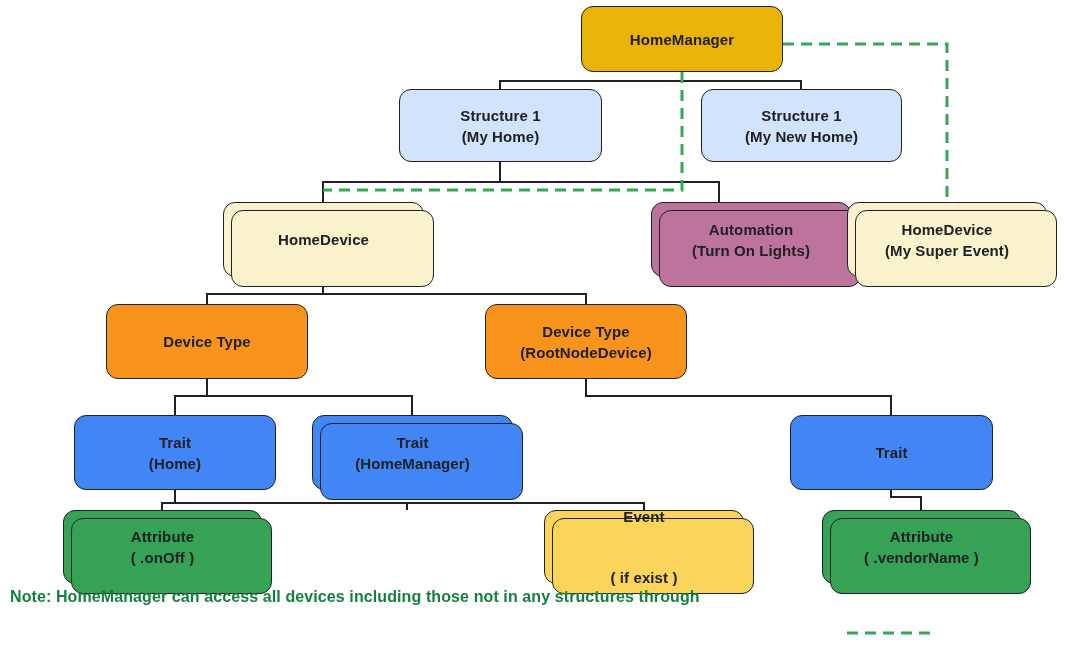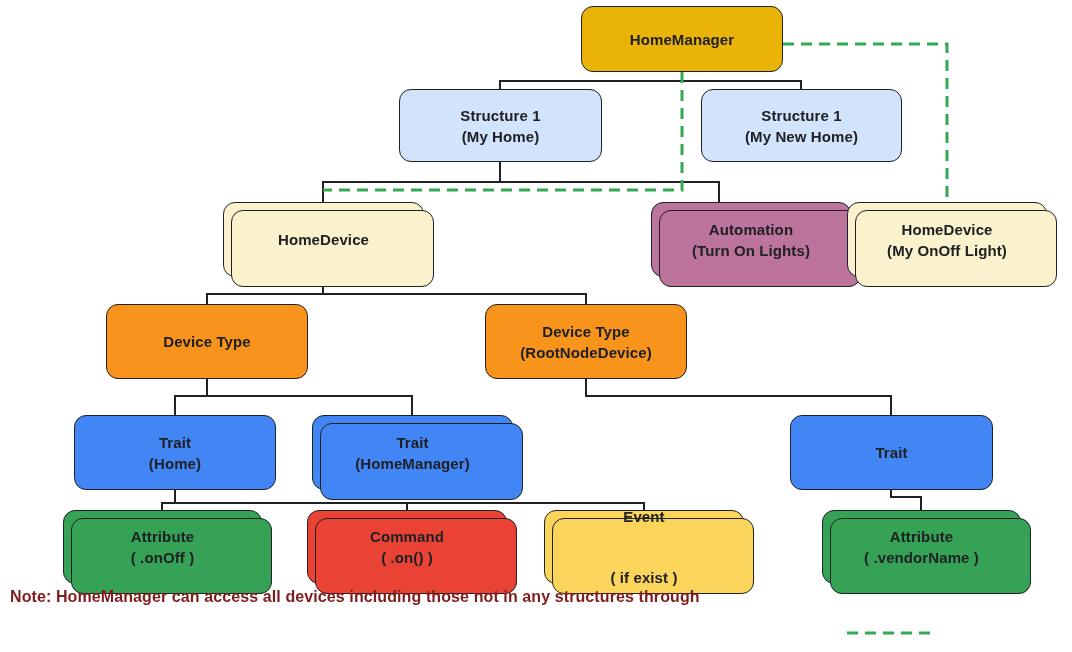--- a/index.html
+++ b/index.html
@@ -45,21 +45,21 @@
     z-index: -1;
   }
   .node .subtitle { }
   .note {
     position: absolute;
     left: 10px;
     top: 588px;
     z-index: 2;
     font-size: 16px;
     font-weight: bold;
-    color: #7f1d1d;
+    color: #15803d;
     letter-spacing: 0.1px;
     white-space: nowrap;
   }
 </style>
 </head>
 <body>
 
 <div class="stage">
   <svg class="edge-layer" viewBox="0 0 1072 652" xmlns="http://www.w3.org/2000/svg">
       <polyline points="682,72 682,81" fill="none" stroke="#202124" stroke-width="2"></polyline>
@@ -95,21 +95,21 @@
     </div>
     <div class="node stacked" style="left: 223px; top: 202px; width: 201px; height: 75px; background: rgb(250, 241, 205);">
       <span class="title">HomeDevice</span>
     </div>
     <div class="node stacked" style="left: 619px; top: 202px; width: 200px; height: 75px; background: rgb(188, 116, 156); margin-left: 32px;">
       <span class="title">Automation</span>
       <span class="subtitle">(Turn On Lights)</span>
     </div>
     <div class="node stacked" style="left: 847px; top: 202px; width: 200px; height: 75px; background: rgb(250, 241, 205);">
       <span class="title">HomeDevice</span>
-      <span class="subtitle">(My OnOff Light)</span>
+      <span class="subtitle">(My Super Event)</span>
     </div>
     <div class="node" style="left: 106px; top: 304px; width: 202px; height: 75px; background: rgb(248, 148, 28);">
       <span class="title">Device Type</span>
     </div>
     <div class="node" style="left: 485px; top: 304px; width: 202px; height: 75px; background: rgb(248, 148, 28);">
       <span class="title">Device Type</span>
       <span class="subtitle">(RootNodeDevice)</span>
     </div>
     <div class="node" style="left: 74px; top: 415px; width: 202px; height: 75px; background: rgb(66, 133, 244);">
       <span class="title">Trait</span>
@@ -119,24 +119,20 @@
       <span class="title">Trait</span>
       <span class="subtitle">(HomeManager)</span>
     </div>
     <div class="node" style="left: 790px; top: 415px; width: 203px; height: 75px; background: rgb(66, 133, 244);">
       <span class="title">Trait</span>
     </div>
     <div class="node stacked" style="left: 63px; top: 510px; width: 199px; height: 74px; background: rgb(53, 162, 86);">
       <span class="title">Attribute</span>
       <span class="subtitle">( .onOff )</span>
     </div>
-    <div class="node stacked" style="left: 307px; top: 510px; width: 200px; height: 74px; background: rgb(234, 67, 53);">
-      <span class="title">Command</span>
-      <span class="subtitle">( .on() )</span>
-    </div>
     <div class="node stacked" style="left: 544px; top: 510px; width: 200px; height: 74px; background: rgb(251, 212, 92); gap: 40px;">
       <span class="title">Event</span>
       <span class="subtitle">( if exist )</span>
     </div>
     <div class="node stacked" style="left: 822px; top: 510px; width: 199px; height: 74px; background: rgb(53, 162, 86);">
       <span class="title">Attribute</span>
       <span class="subtitle">( .vendorName )</span>
     </div>
   </div>
 

